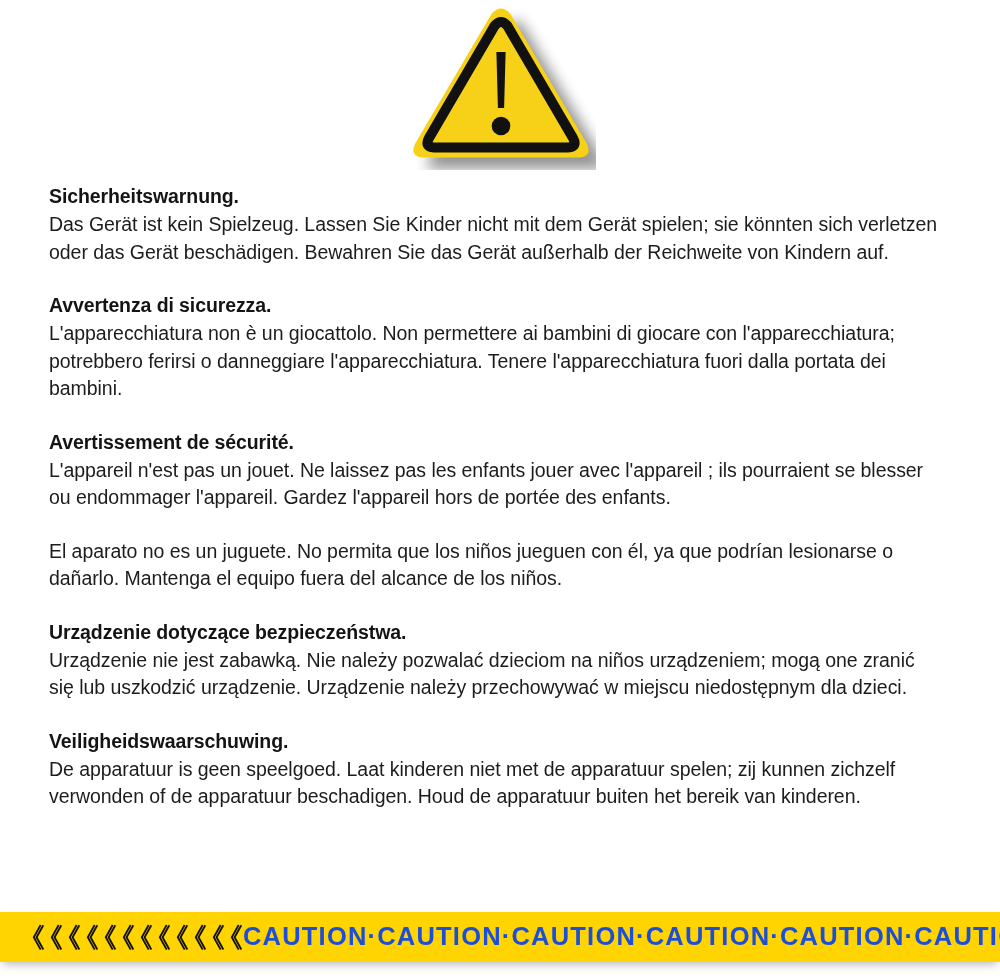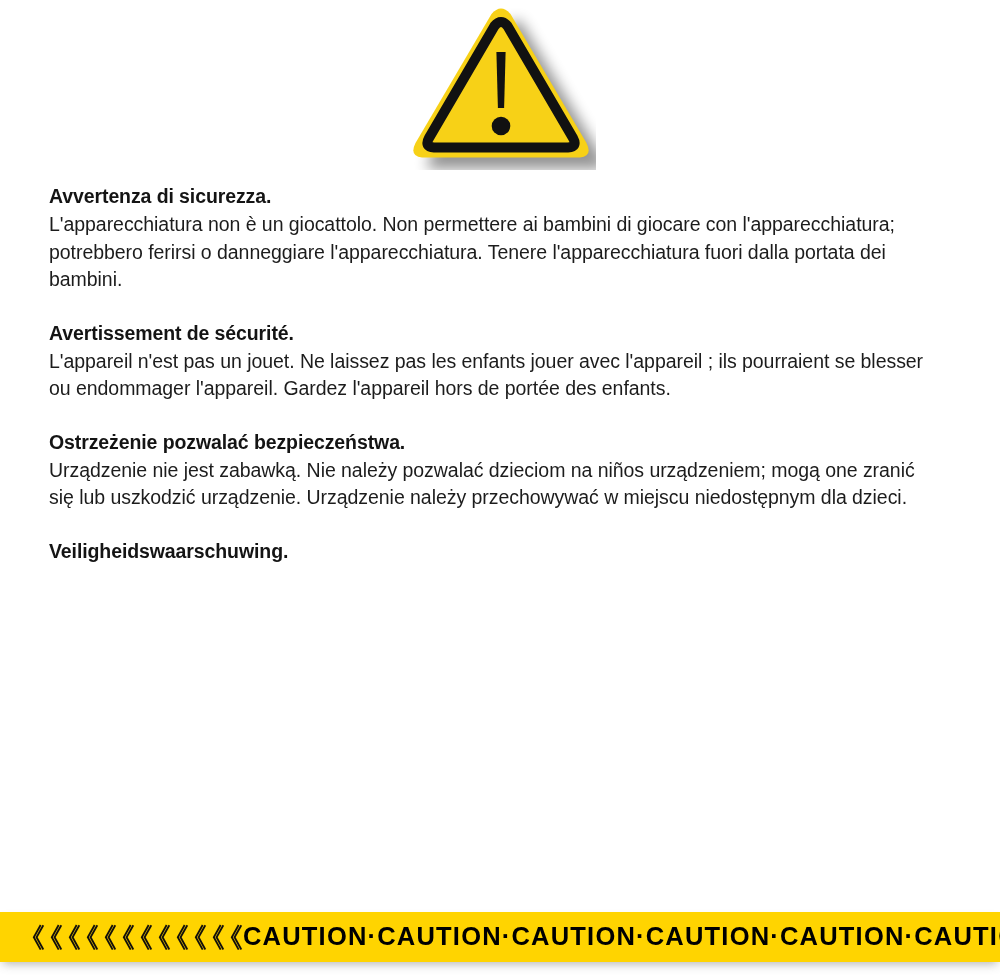--- a/index.html
+++ b/index.html
@@ -101,21 +101,21 @@
   #caution-words {
     flex: 1 1 auto;
     display: flex;
     align-items: center;
     justify-content: space-around;
     white-space: nowrap;
   }
   .caution-word {
     font-size: 25.5px;
     font-weight: bold;
-    color: #000000;
+    color: #1d4ed8;
     letter-spacing: 1.2px;
     line-height: 1;
     font-family: "Liberation Sans", sans-serif;
   }
 </style>
 </head>
 <body>
 
 <div id="warning-symbol-area">
   <div id="warning-triangle-wrap">
@@ -143,41 +143,47 @@
 
       <path d="M 90.4 48 L 99.6 48 L 98.1 104 L 91.9 104 Z" fill="#111111"></path>
 
       <circle cx="95" cy="122" r="9.3" fill="#111111"></circle>
     </svg>
   </div>
 </div>
 
 <div id="warning-sections">
 
+  <div class="warning-section">
+    <div class="section-heading">Sicherheitswarnung.</div>
+    <p class="section-body">Das Gerät ist kein Spielzeug. Lassen Sie Kinder nicht mit dem Gerät spielen; sie könnten sich verletzen oder das Gerät beschädigen. Bewahren Sie das Gerät außerhalb der Reichweite von Kindern auf.</p>
+  </div>
 
   <div class="warning-section">
     <div class="section-heading">Avvertenza di sicurezza.</div>
     <p class="section-body">L'apparecchiatura non è un giocattolo. Non permettere ai bambini di giocare con l'apparecchiatura; potrebbero ferirsi o danneggiare l'apparecchiatura. Tenere l'apparecchiatura fuori dalla portata dei bambini.</p>
   </div>
 
   <div class="warning-section">
     <div class="section-heading">Avertissement de sécurité.</div>
     <p class="section-body">L'appareil n'est pas un jouet. Ne laissez pas les enfants jouer avec l'appareil ; ils pourraient se blesser ou endommager l'appareil. Gardez l'appareil hors de portée des enfants.</p>
   </div>
 
   <div class="warning-section">
+    <p class="section-body">El aparato no es un juguete. No permita que los niños jueguen con él, ya que podrían lesionarse o dañarlo. Mantenga el equipo fuera del alcance de los niños.</p>
   </div>
 
   <div class="warning-section">
-    <div class="section-heading">Ostrzeżenie pozwalać bezpieczeństwa.</div>
+    <div class="section-heading">Urządzenie dotyczące bezpieczeństwa.</div>
     <p class="section-body">Urządzenie nie jest zabawką. Nie należy pozwalać dzieciom na niños urządzeniem; mogą one zranić się lub uszkodzić urządzenie. Urządzenie należy przechowywać w miejscu niedostępnym dla dzieci.</p>
   </div>
 
   <div class="warning-section">
     <div class="section-heading">Veiligheidswaarschuwing.</div>
+    <p class="section-body">De apparatuur is geen speelgoed. Laat kinderen niet met de apparatuur spelen; zij kunnen zichzelf verwonden of de apparatuur beschadigen. Houd de apparatuur buiten het bereik van kinderen.</p>
   </div>
 
 </div>
 
 <div id="caution-banner-wrap">
   <div id="caution-banner">
     <span class="chev-group left">《《《《《《《《《《《《</span>
     <span id="caution-words">
       <span class="caution-word">CAUTION·</span>
       <span class="caution-word">CAUTION·</span>

